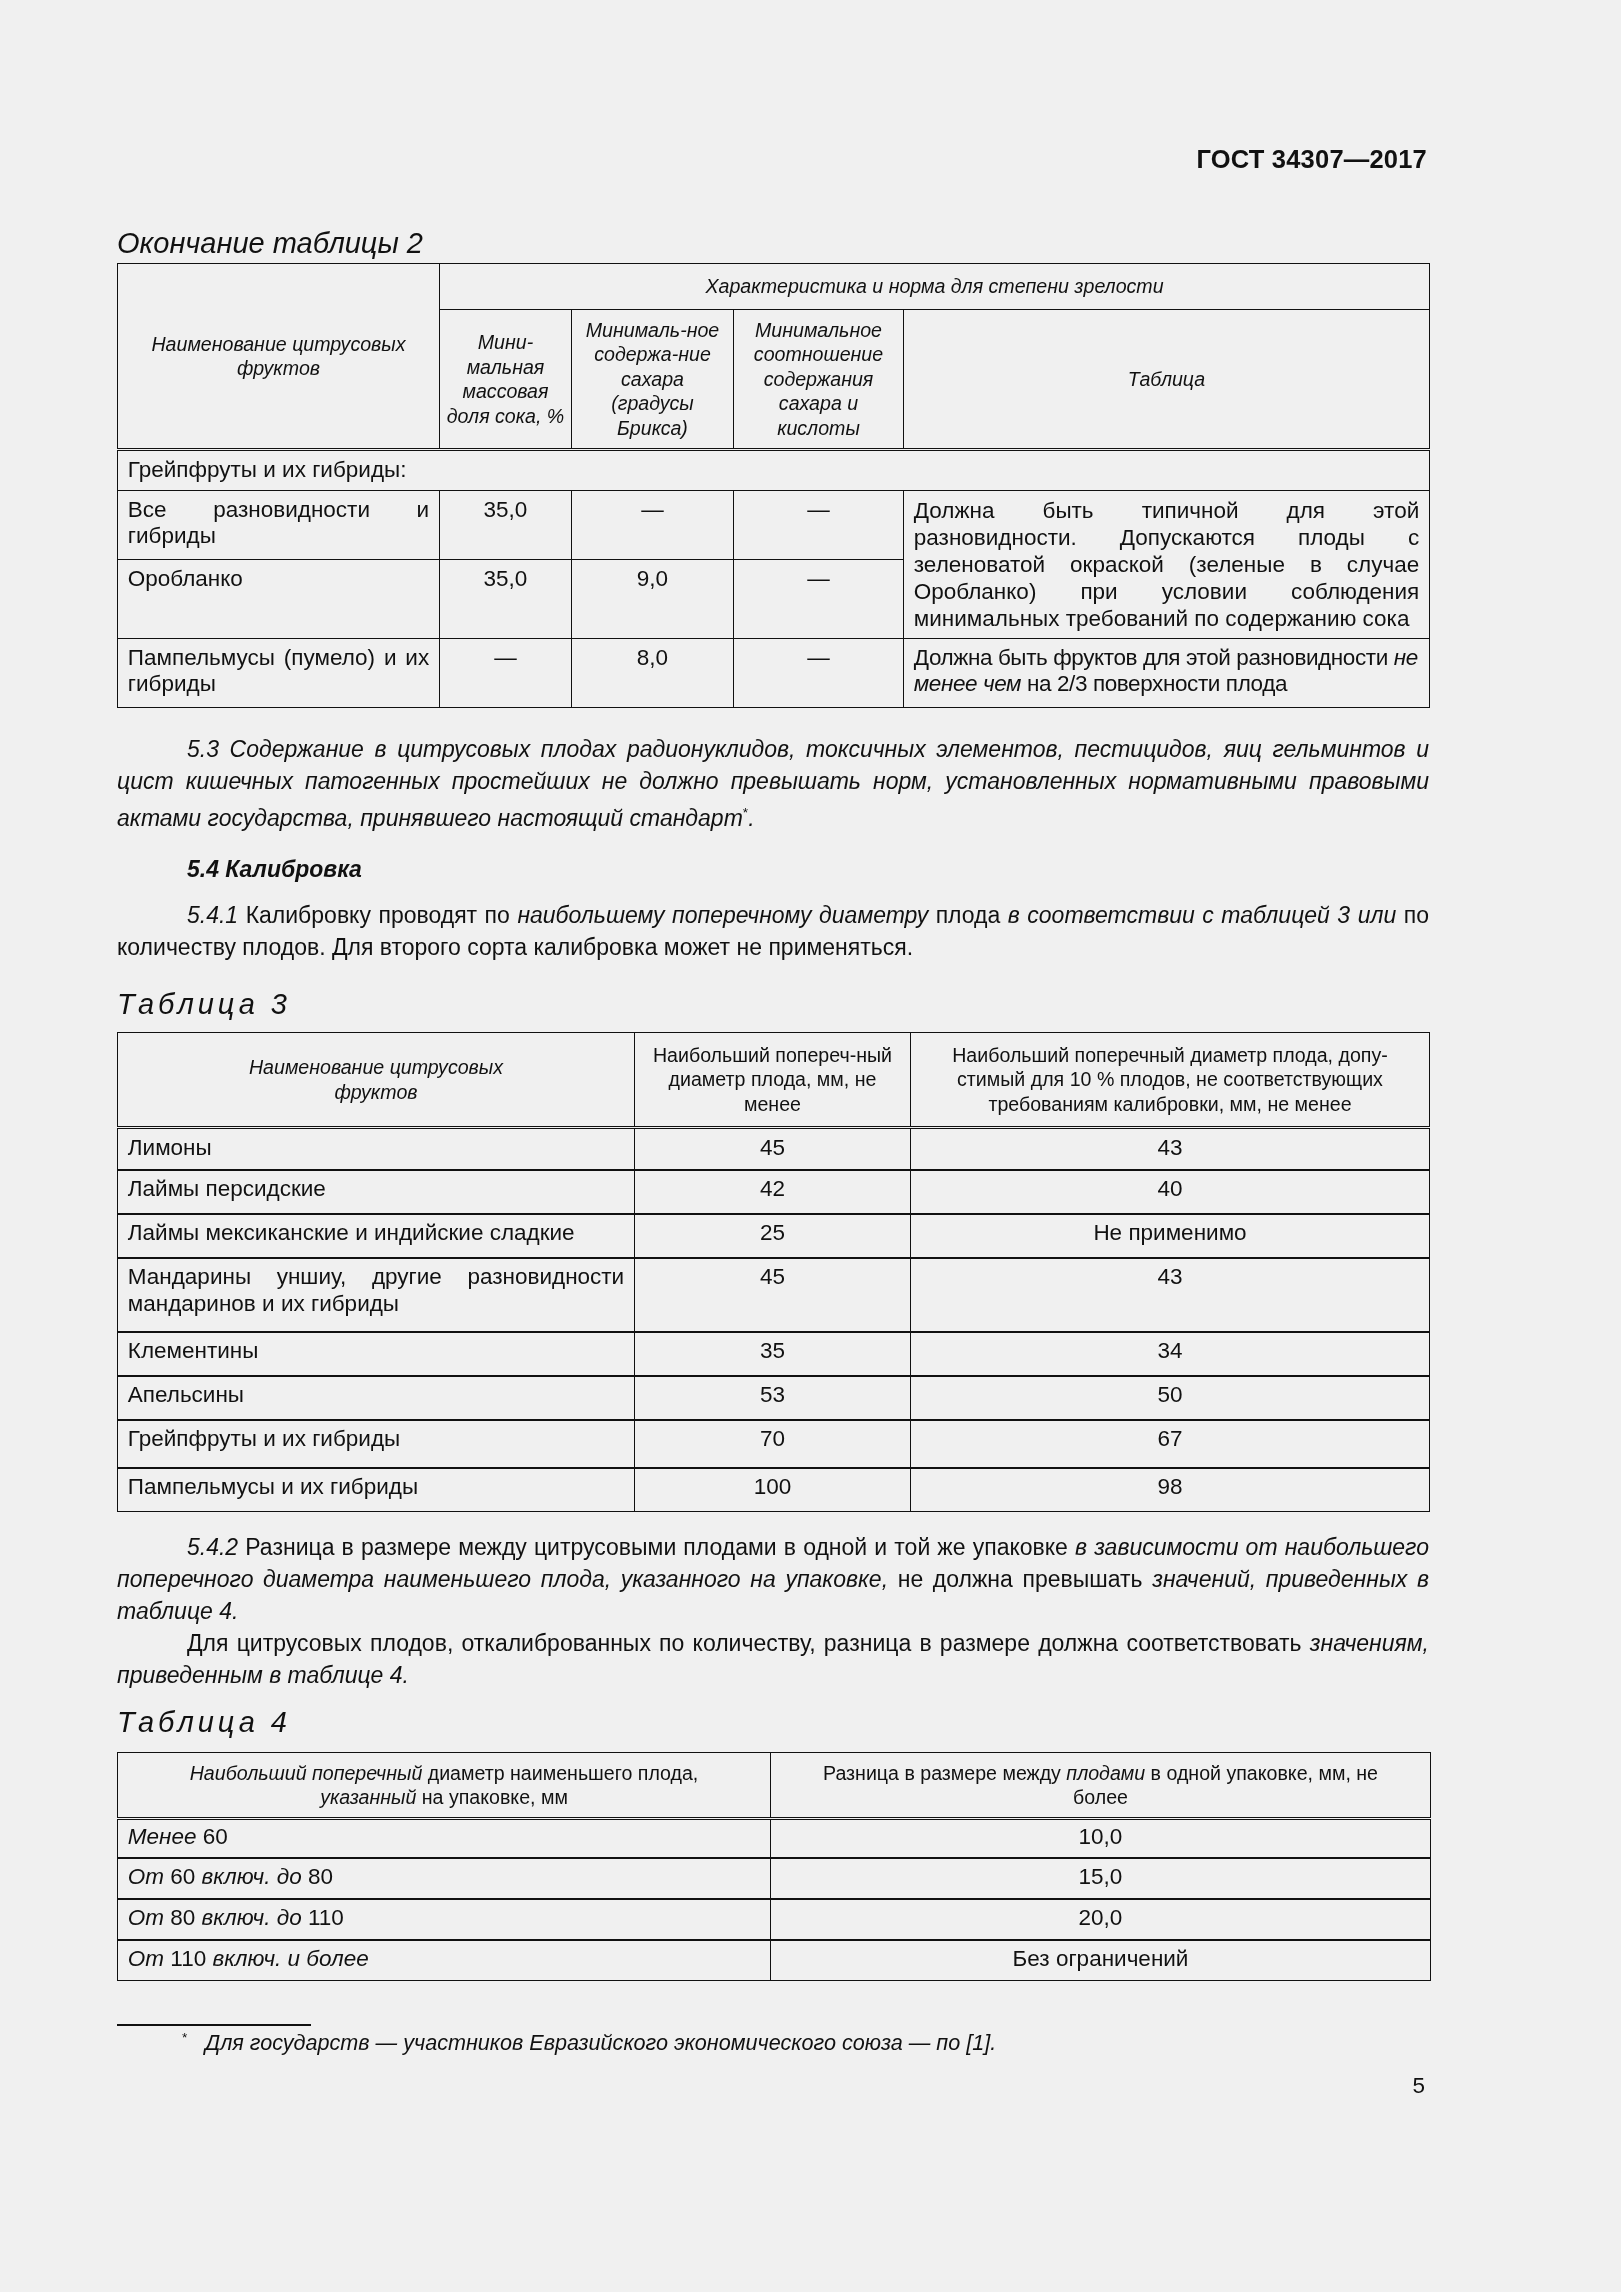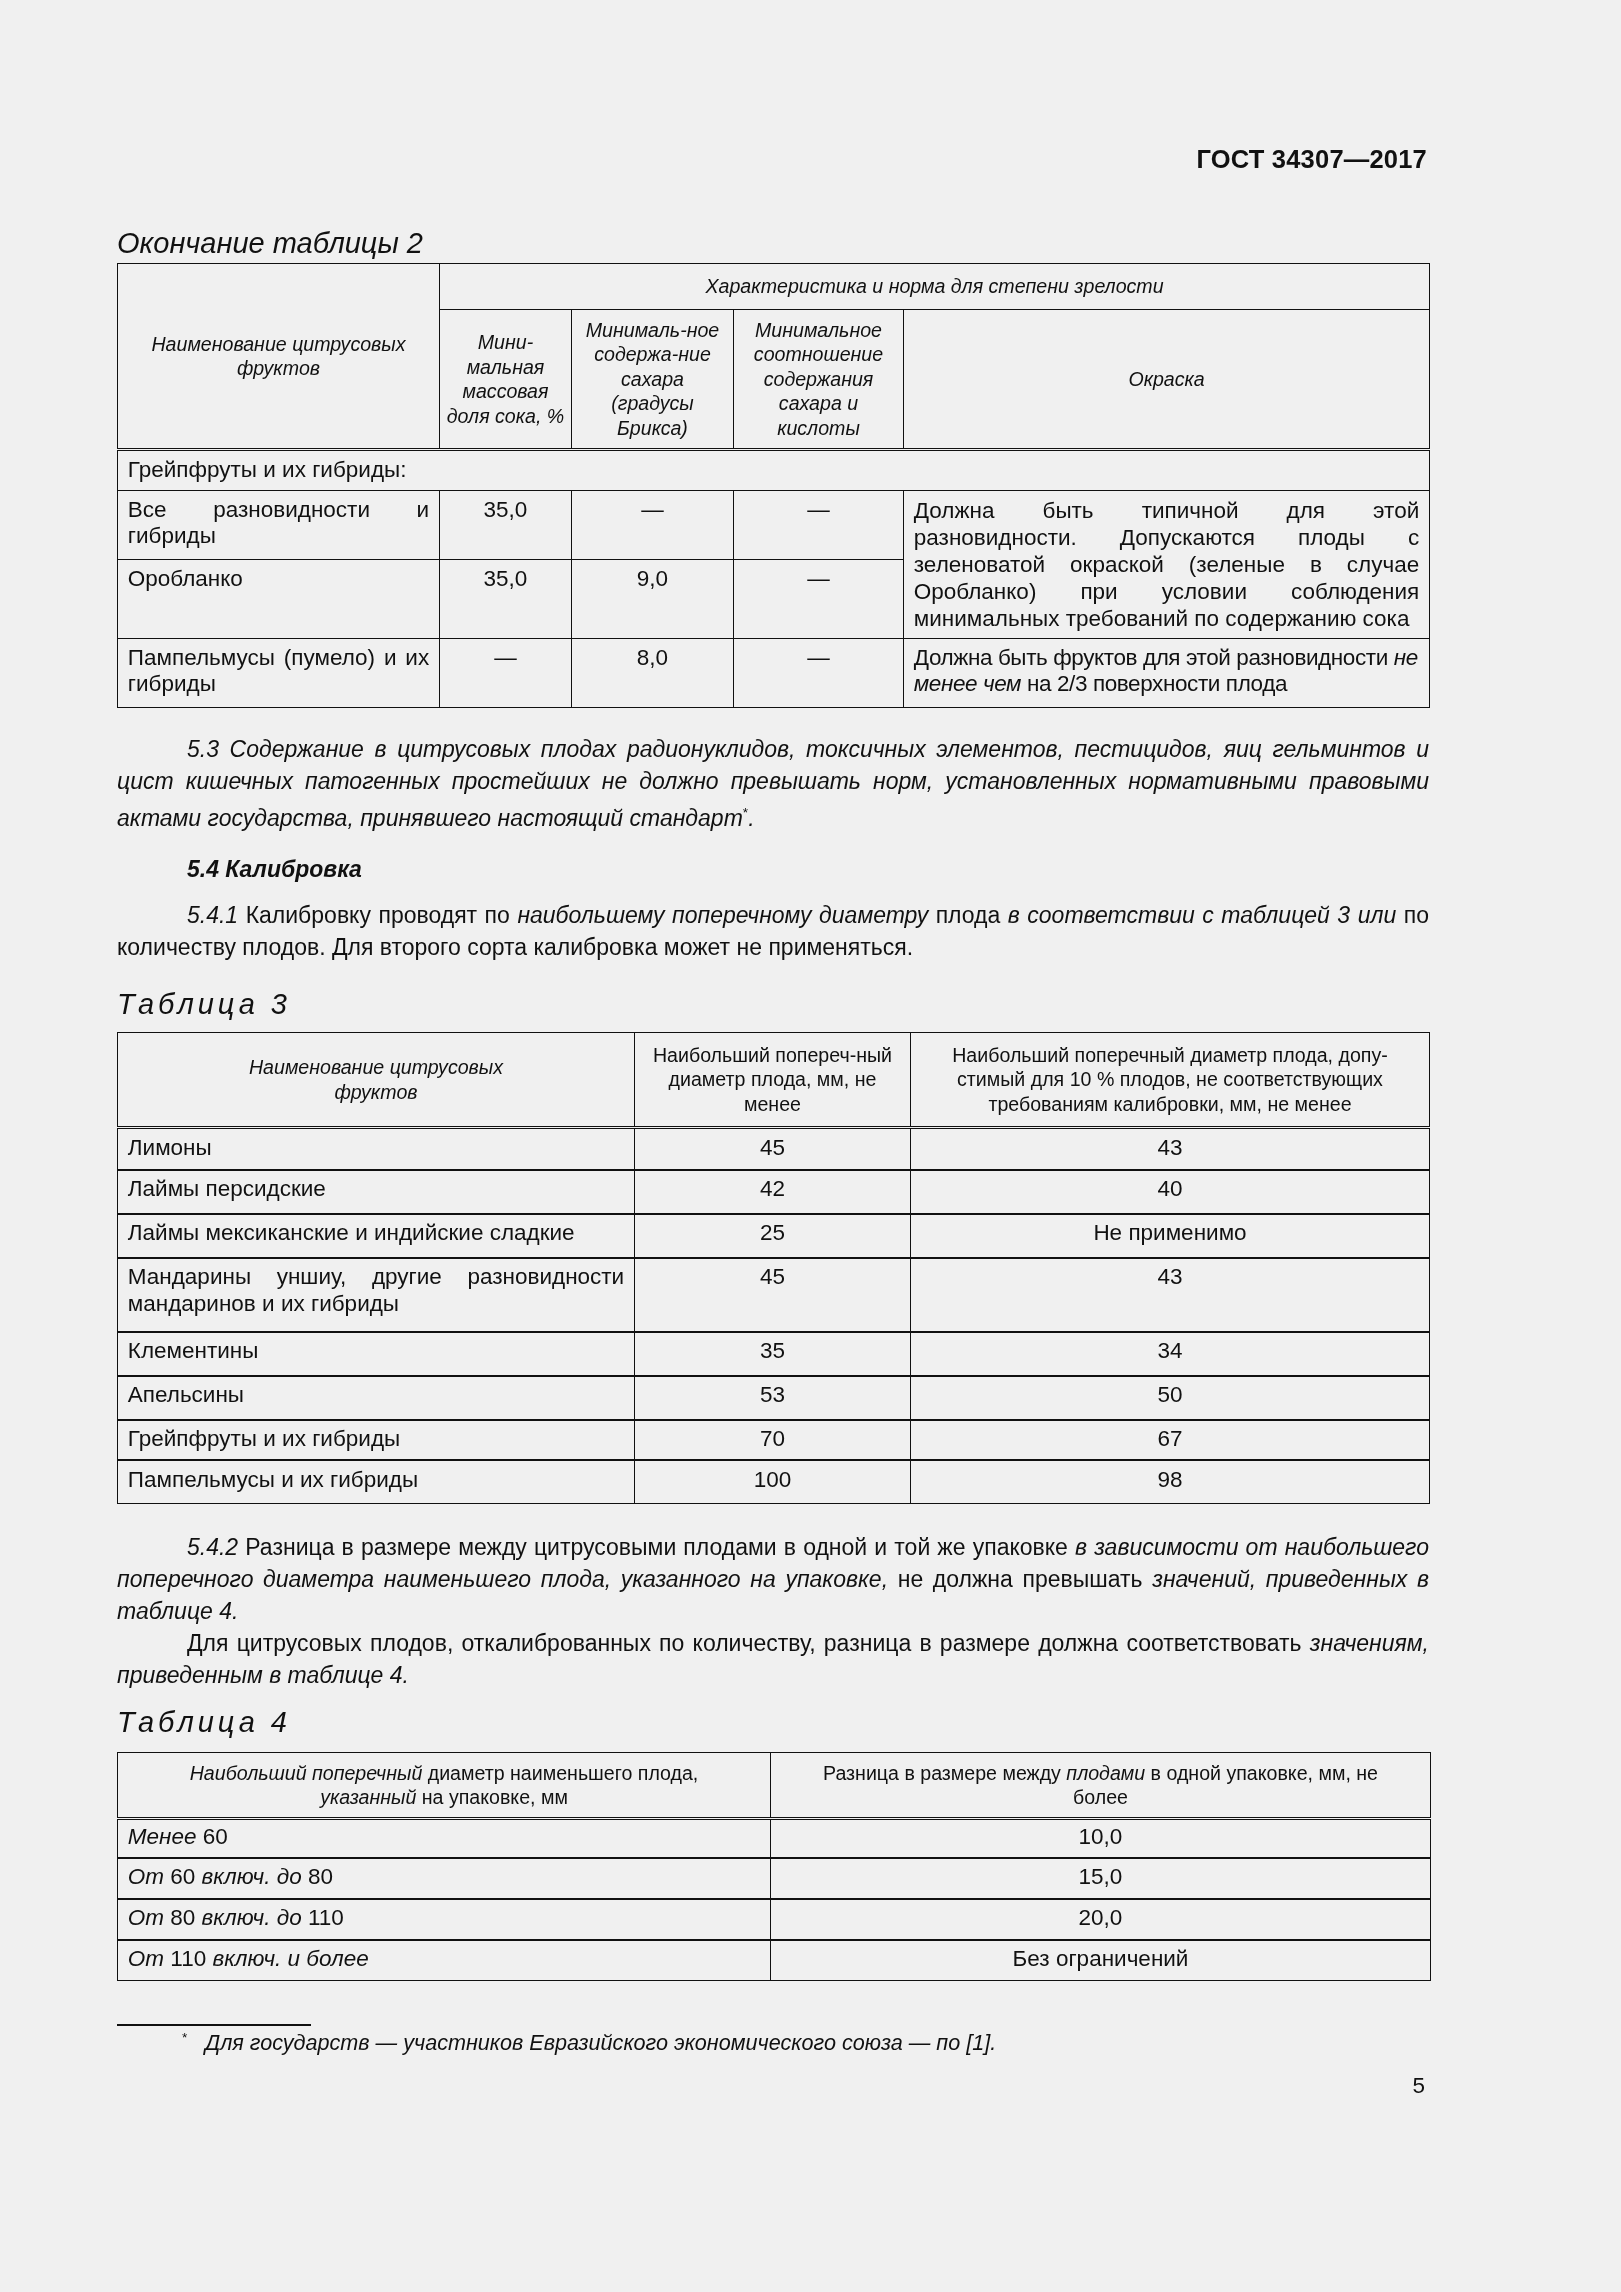--- a/index.html
+++ b/index.html
@@ -68,21 +68,21 @@
   </colgroup>
   <tbody>
       <tr style="height:46px">
     <th rowspan="2" style="padding:0 13.7px;">Наименование цитрусовых фруктов</th>
     <th colspan="4" style="vertical-align:middle;">Характеристика и норма для степени зрелости</th>
   </tr>
   <tr style="height:140px">
     <th style="padding:0 5.9px;">Мини-мальная массовая доля сока, %</th>
     <th style="padding:0 5.9px;">Минималь-ное содержа-ние сахара (градусы Брикса)</th>
     <th style="padding:0 5.9px;">Минимальное соотношение содержания сахара и кислоты</th>
-    <th>Окраска</th>
+    <th>Таблица</th>
   </tr>
   <tr class="hdr-sep" style="height:41px">
     <td colspan="5" class="pad" style="vertical-align:middle;">Грейпфруты и их гибриды:</td>
   </tr>
   <tr style="height:69px">
     <td class="pad" style="text-align:justify; text-align-last:left;">Все разновидности и гибриды</td>
     <td class="c pad">35,0</td>
     <td class="c pad">—</td>
     <td class="c pad">—</td>
     <td rowspan="2" class="pad" style="text-align:justify; line-height:27px;">Должна быть типичной для этой разновидности. Допускаются плоды с зеленоватой окраской (зеленые в случае Оробланко) при условии соблюдения минимальных требований по содержанию сока</td>
@@ -145,21 +145,21 @@
   <tr class="thick-top" style="height:44px">
     <td class="pad">Клементины</td>
     <td class="c pad">35</td>
     <td class="c pad">34</td>
   </tr>
   <tr class="thick-top" style="height:44px">
     <td class="pad">Апельсины</td>
     <td class="c pad">53</td>
     <td class="c pad">50</td>
   </tr>
-  <tr class="thick-top" style="height:40px">
+  <tr class="thick-top" style="height:48px">
     <td class="pad">Грейпфруты и их гибриды</td>
     <td class="c pad">70</td>
     <td class="c pad">67</td>
   </tr>
   <tr class="thick-top" style="height:44px">
     <td class="pad">Пампельмусы и их гибриды</td>
     <td class="c pad">100</td>
     <td class="c pad">98</td>
   </tr>
 </tbody>

